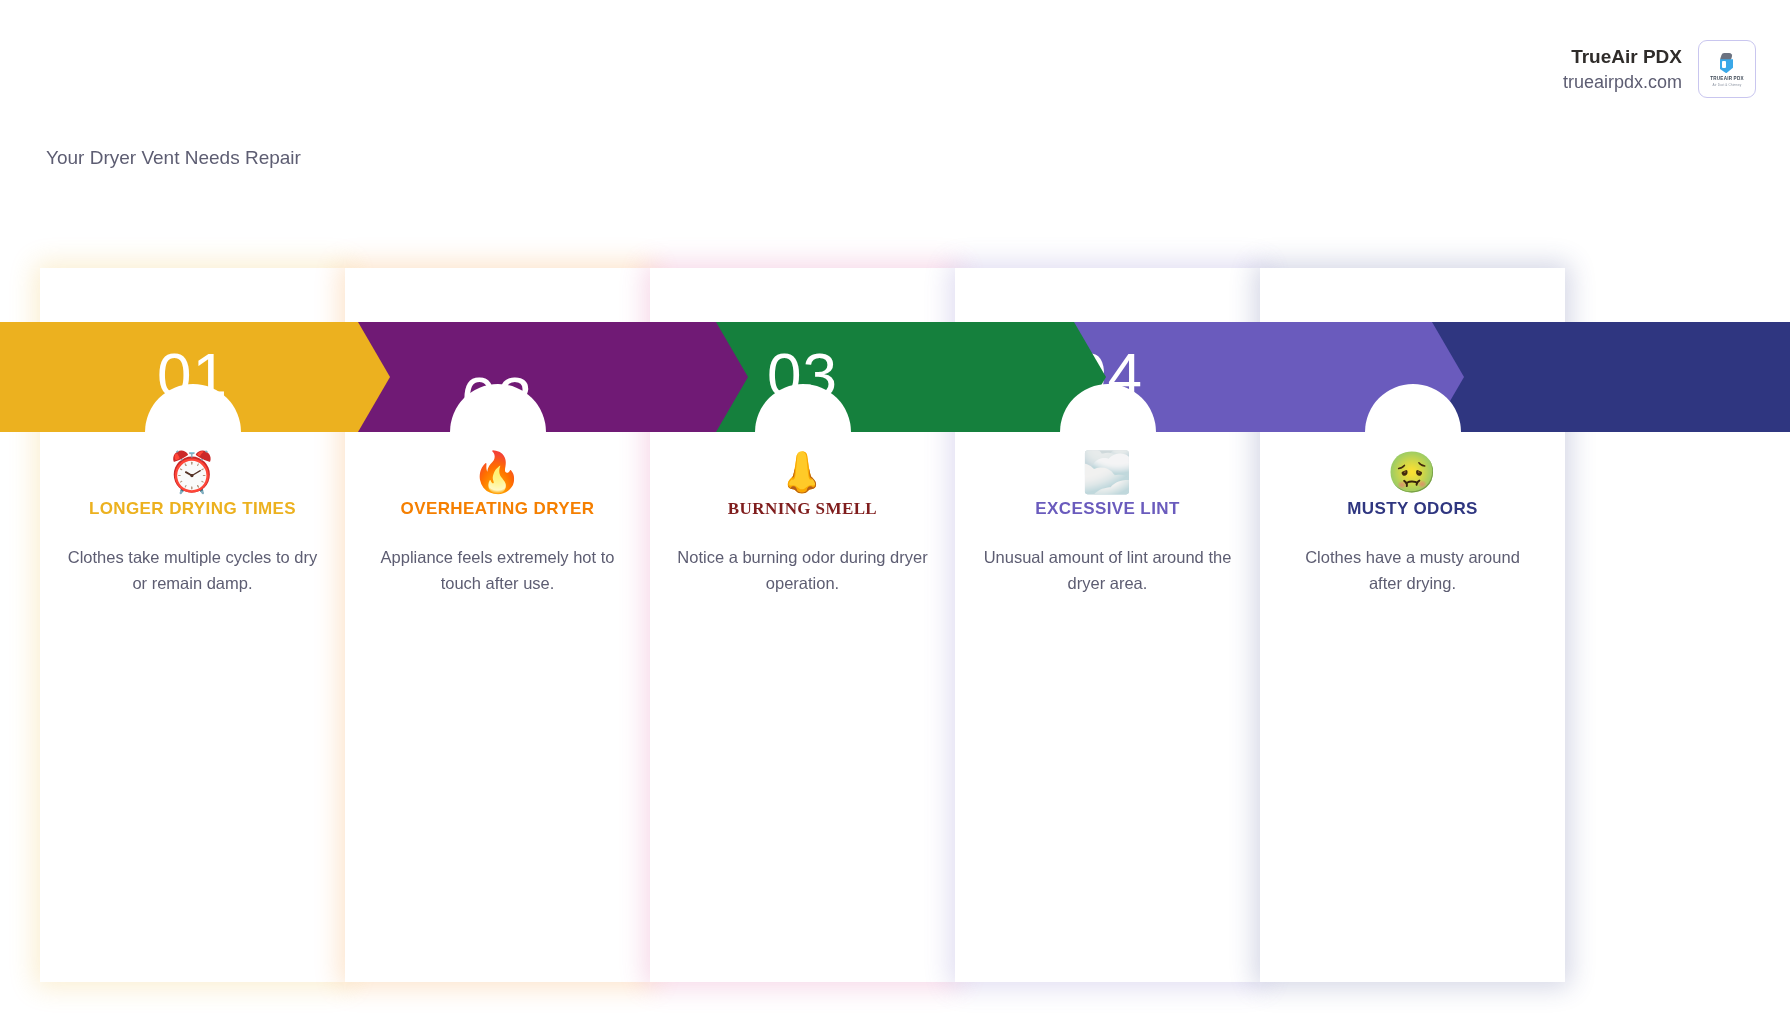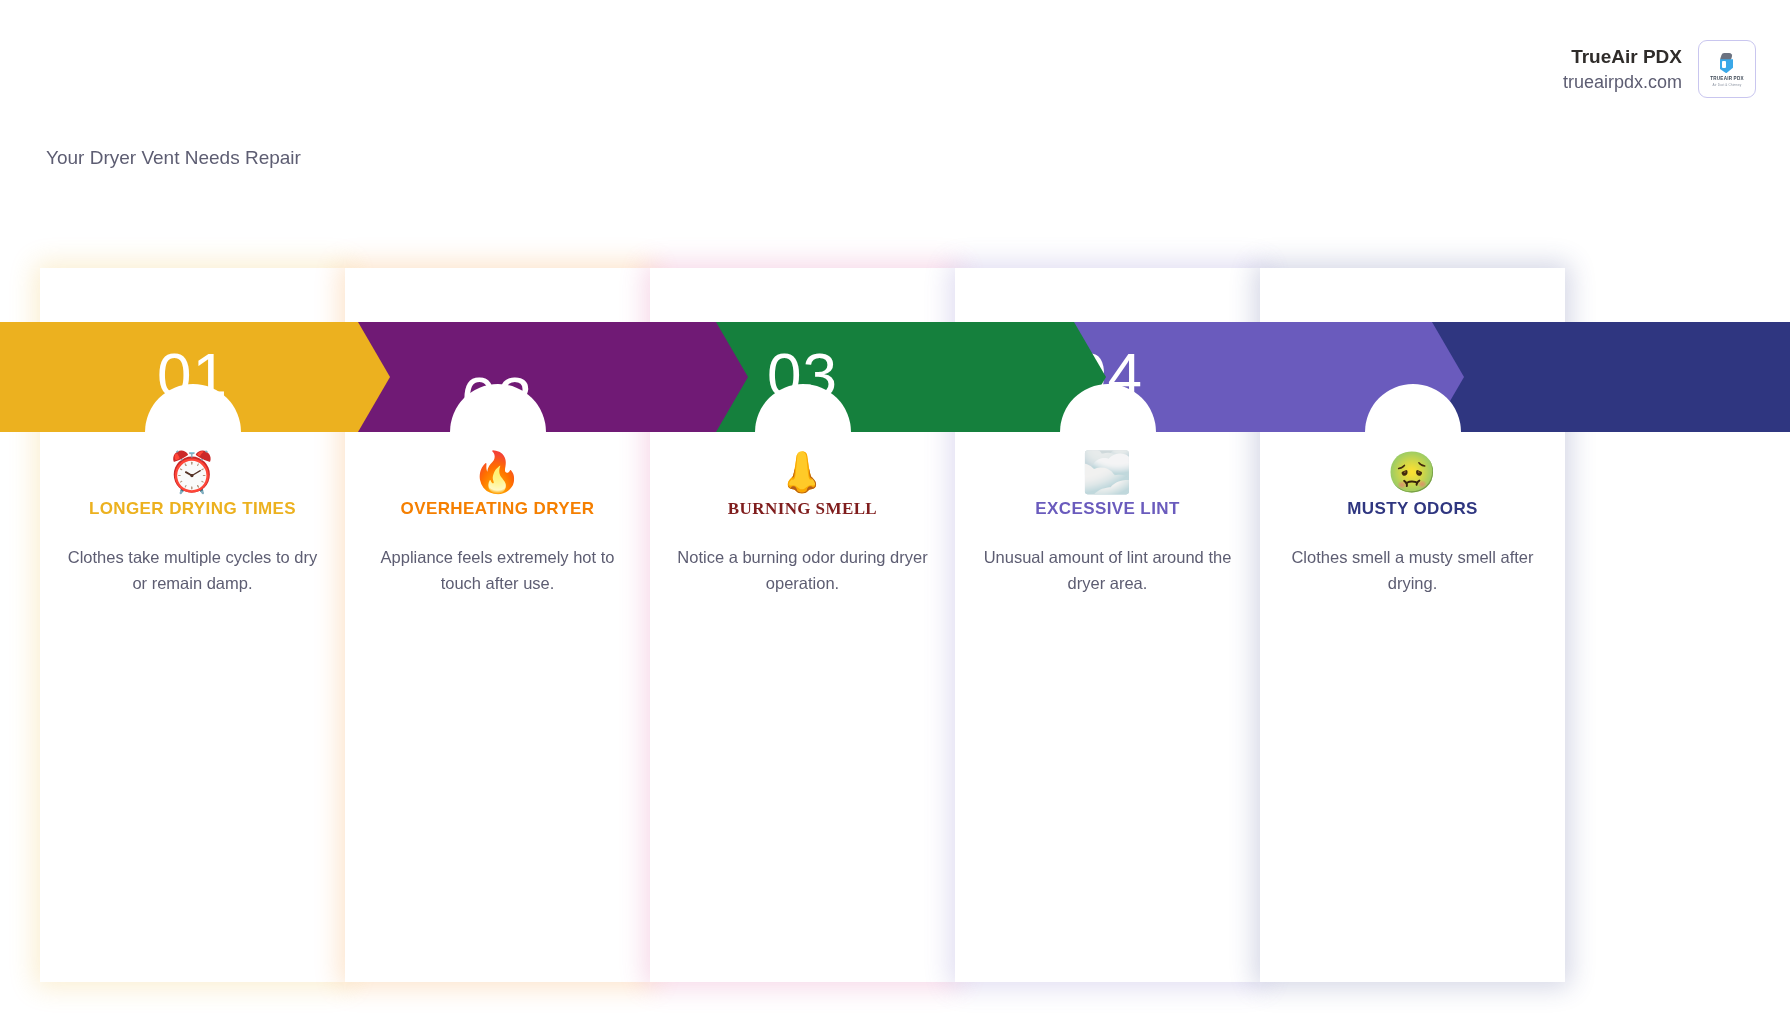--- a/index.html
+++ b/index.html
@@ -304,21 +304,21 @@
         <div class="card-desc">Notice a burning odor during dryer operation.</div>
       </div>
       <div class="card-body" style="left: 955px;">
         <div class="card-emoji">🌫️</div>
         <div class="card-title" style="color: rgb(106, 91, 189);">EXCESSIVE LINT</div>
         <div class="card-desc">Unusual amount of lint around the dryer area.</div>
       </div>
       <div class="card-body" style="left: 1260px;">
         <div class="card-emoji">🤢</div>
         <div class="card-title" style="color: rgb(47, 54, 128);">MUSTY ODORS</div>
-        <div class="card-desc">Clothes smell a musty smell after drying.</div>
+        <div class="card-desc">Clothes have a musty around after drying.</div>
       </div>
     </div>
 <div class="bump" style="left: 144.5px; top: 384px;"></div>
     <div class="bump" style="left: 449.5px; top: 384px;"></div>
     <div class="bump" style="left: 754.5px; top: 384px;"></div>
     <div class="bump" style="left: 1059.5px; top: 384px;"></div>
     <div class="bump" style="left: 1364.5px; top: 384px;"></div>
   </div>
 
 </body></html>

